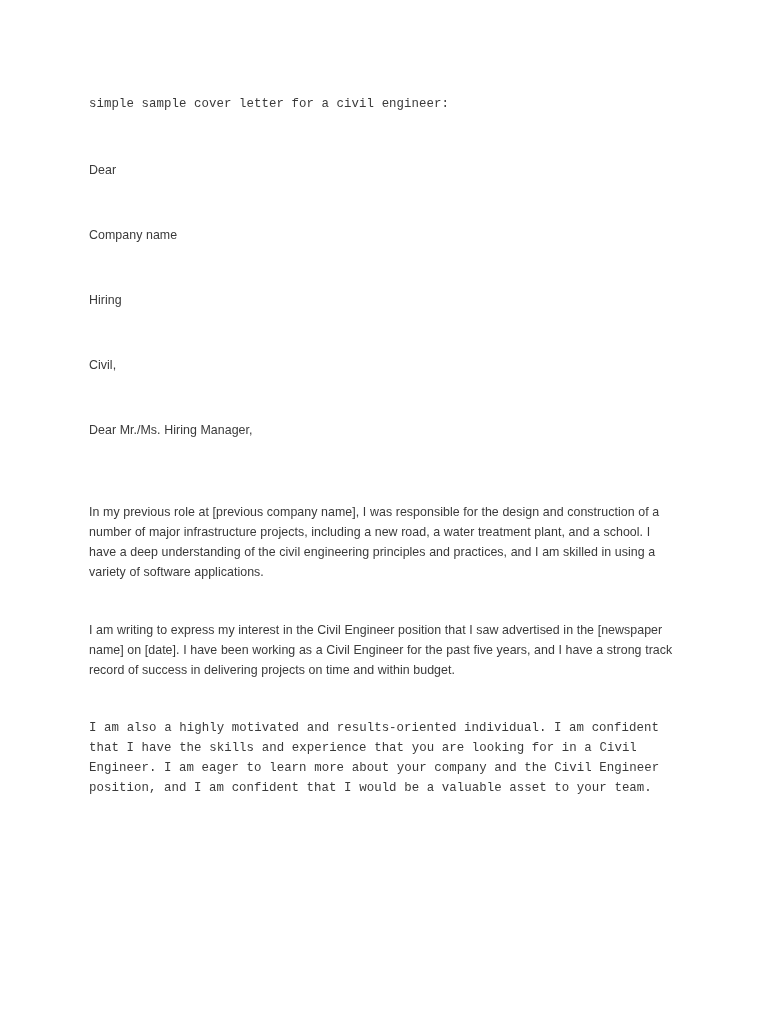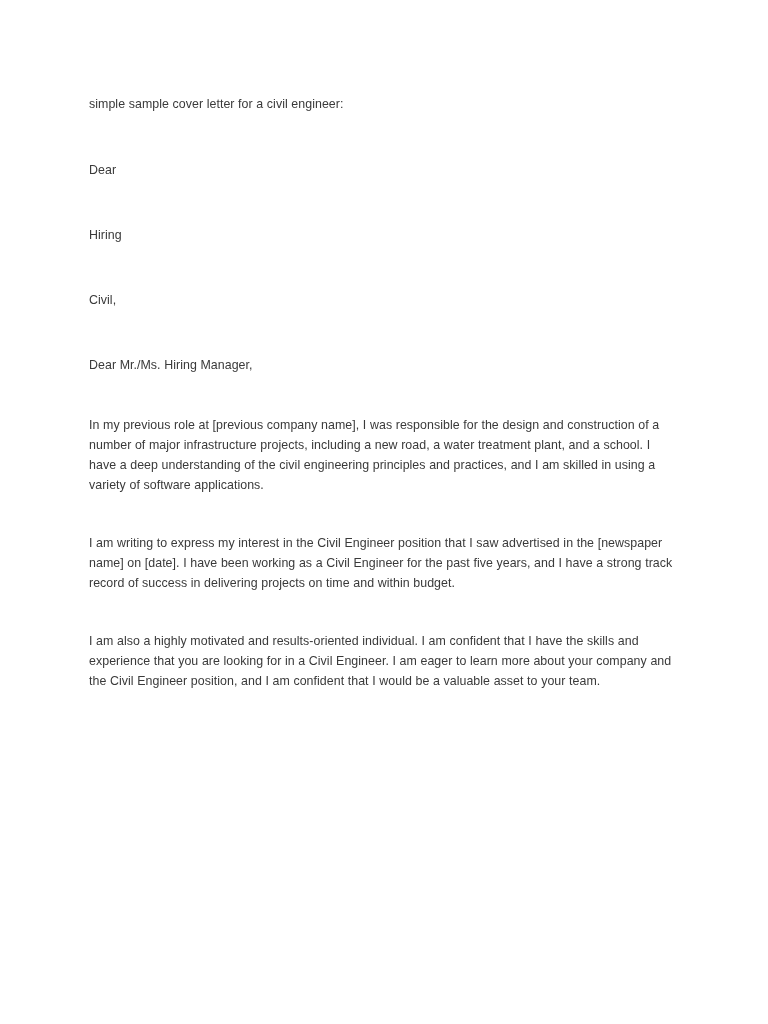--- a/index.html
+++ b/index.html
@@ -31,45 +31,48 @@
     font-size: 12.4px;
     line-height: 20px;
     color: #3a3a3a;
     margin: 0 0 45px 0;
     text-align: left;
     letter-spacing: 0.05px;
     word-spacing: 0.1px;
   }
   .block:last-child {
     margin-bottom: 0;
+    font-family: Liberation Mono, monospace;
   }
   .para {
     margin-bottom: 38px;
   }
   .heading-line {
     margin-bottom: 46px;
+    font-family: Liberation Mono, monospace;
   }
   .addr-line {
     margin-bottom: 45px;
   }
   .salutation {
-    margin-bottom: 40px;
+    margin-bottom: 62px;
   }
 </style>
 </head>
 <body>
 
 <div id="document-page">
   <div id="letter-body">
 
     <p class="block heading-line">simple sample cover letter for a civil engineer:</p>
 
     <p class="block addr-line">Dear</p>
 
 
+    <p class="block addr-line">Company name</p>
 
     <p class="block addr-line">Hiring</p>
 
     <p class="block addr-line">Civil,</p>
 
     <p class="block salutation">Dear Mr./Ms. Hiring Manager,</p>
 
     <p class="block para">In my previous role at [previous company name], I was responsible for the design and construction of a number of major infrastructure projects, including a new road, a water treatment plant, and a school. I have a deep understanding of the civil engineering principles and practices, and I am skilled in using a variety of software applications.</p>
 
     <p class="block para">I am writing to express my interest in the Civil Engineer position that I saw advertised in the [newspaper name] on [date]. I have been working as a Civil Engineer for the past five years, and I have a strong track record of success in delivering projects on time and within budget.</p>

